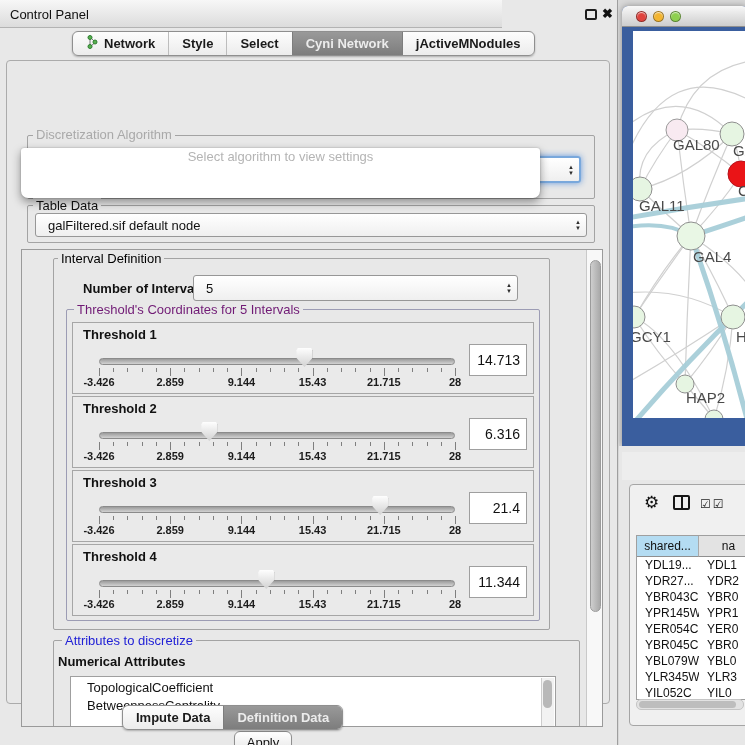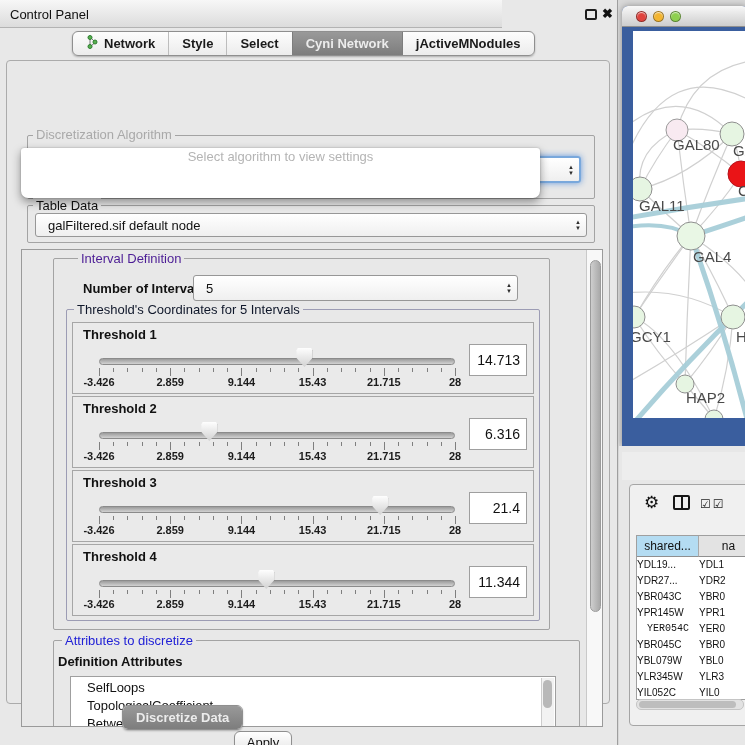--- a/index.html
+++ b/index.html
@@ -38,25 +38,25 @@
   #popup-placeholder{text-align:center;font-size:13px;color:#b4b4b4;height:18px;line-height:18px}
   .popup-option{font-size:13px;height:15px;line-height:15px;padding-left:1px;white-space:nowrap}
   .popup-option.bold{font-weight:bold}
 
   #td-group{left:20px;top:144px;width:568px;height:38px}
   #td-label{left:26px;top:137px}
   #td-combo{left:28px;top:152px;width:552px;height:24px}
 
   #scrollpane{left:14px;top:188px;width:582px;height:478px;border:1px solid #9a9a9a;overflow:hidden;background:#e8e8e8}
   #ivd-group{left:31px;top:8px;width:497px;height:372px}
-  #ivd-label{left:56px;top:1px;color:#4c1d95;background:#e8e8e8}
+  #ivd-label{left:36px;top:1px;color:#000000;background:#e8e8e8}
   #noi-label{position:absolute;left:61px;top:31px;font-weight:bold;font-size:13px}
   #noi-combo{left:171px;top:25px;width:325px;height:26px}
   #thr-group{left:44px;top:59px;width:474px;height:312px;border-color:#9c9cb4}
-  #thr-label{left:52px;top:52px;color:#0f172a;background:#e8e8e8}
+  #thr-label{left:52px;top:52px;color:#701a75;background:#e8e8e8}
 
   .thr-panel{position:absolute;left:50px;width:462px;height:72px;border:1px solid #a6a6a6;background:#eaeaea}
   .thr-title{position:absolute;left:10px;top:4px;font-size:13px;font-weight:bold}
   .thr-track{position:absolute;left:26px;top:35px;width:356px;height:7px;border-radius:4px;background:linear-gradient(#9b9b9b,#d2d2d2);border:1px solid #8b8b8b}
   .thr-thumb{position:absolute;top:25px;width:16px;height:19px;background:linear-gradient(#fefefe,#d2d2d2);clip-path:polygon(8% 0,92% 0,100% 12%,100% 52%,50% 100%,0 52%,0 12%);filter:drop-shadow(0 0 1px #666);z-index:3}
   .thr-ticks{position:absolute;left:26px;top:45px;width:356px;height:9px}
   .tick{position:absolute;top:0;width:1px;background:#7f7f7f}
   .tick.minor{height:4px}
   .tick.major{height:8px}
   .thr-ticklabels{position:absolute;left:26px;top:53px;width:356px;height:14px}
@@ -86,21 +86,21 @@
   #tp-dock{left:619px;top:446px;width:126px;height:299px;background:#e7e7e7}
   #tp-titlebar{left:622px;top:452px;width:123px;height:28px;background:#ededed}
   #tp-win{left:629px;top:484px;width:120px;height:242px;background:#f0f0f0;border:1px solid #a5a5a5;border-radius:4px}
   #tp-gear{position:absolute;left:14px;top:7px;font-size:17px;color:#111}
   #tp-colicon{position:absolute;left:43px;top:10px;width:17px;height:15px;border:2px solid #161616;border-radius:2px}
   #tp-colicon div{position:absolute;left:50%;top:0;width:2px;height:100%;margin-left:-1px;background:#161616}
   #tp-checks{position:absolute;left:70px;top:12px;font-size:12px;letter-spacing:2px;color:#222}
   #tp-table{position:absolute;left:6px;top:50px;width:124px;border:1px solid #9f9f9f;background:#fff}
   .tp-hcell{position:absolute;top:0;height:21px;font-size:12px;text-align:center;line-height:21px;border-right:1px solid #a9a9a9;border-bottom:1px solid #8f8f8f;overflow:hidden}
   .tp-row{position:absolute;left:0;width:100%;height:16px}
-  .tp-cell{position:absolute;top:0;height:16px;font-size:10px;line-height:16px;white-space:nowrap;overflow:hidden}
+  .tp-cell{position:absolute;top:0;height:16px;font-size:12px;line-height:16px;padding-left:8px;white-space:nowrap;overflow:hidden}
   #tp-hscroll{position:absolute;left:6px;top:214px;width:108px;height:11px;border-radius:5px;background:#e2e2e2;border:1px solid #c5c5c5}
   #tp-hthumb{position:absolute;left:2px;top:1px;width:97px;height:7px;border-radius:4px;background:#bdbdbd}
 
   svg text{font-family:"Liberation Sans",sans-serif}
 </style>
 </head>
 <body>
 
 <div class="abs" id="cp">
   <div class="abs" id="cp-titlebar">
@@ -339,42 +339,44 @@
               <span class="ticklabel" style="left: 60%;">15.43</span>
               <span class="ticklabel" style="left: 80%;">21.715</span>
               <span class="ticklabel" style="left: 100%;">28</span>
             </div>
             <div class="thr-value">11.344</div>
           </div>
         </div>
 
       <div class="groupbox" id="attr-group"></div>
       <span class="grouplabel" id="attr-label">Attributes to discretize</span>
-      <span id="attr-sublabel">Definition Attributes</span>
+      <span id="attr-sublabel">Numerical Attributes</span>
       <div id="attr-list">
 
-      <div class="attr-item">SelfLoops</div>
           <div class="attr-item">TopologicalCoefficient</div>
           <div class="attr-item">BetweennessCentrality</div>
           <div id="attr-scroll">
           <div id="attr-thumb"></div>
         </div>
         </div>
 
       <div id="main-vscroll">
         <div id="main-vthumb"></div>
       </div>
     </div>
 
     <div class="abs" id="apply-btn">Apply</div>
   </div>
 
   <div class="tabstrip" id="tabs-bottom">
+      <div class="tab">
+        <span>Impute Data</span>
+      </div>
       <div class="tab active">
-        <span>Discretize Data</span>
+        <span>Definition Data</span>
       </div>
     </div>
 </div>
 
 <div class="abs" id="net-win">
   <div id="net-titlebar">
       <span class="light" style="left: 14px; background: rgb(224, 68, 62);"></span>
       <span class="light" style="left: 31px; background: rgb(243, 181, 48);"></span>
       <span class="light" style="left: 48px; background: rgb(142, 208, 79);"></span>
     </div>
@@ -452,21 +454,21 @@
       </div>
       <div class="tp-row" style="top: 53px;">
         <div class="tp-cell" style="left: 0px; width: 62px;">YBR043C</div>
         <div class="tp-cell" style="left: 62px; width: 60px;">YBR0</div>
       </div>
       <div class="tp-row" style="top: 69px;">
         <div class="tp-cell" style="left: 0px; width: 62px;">YPR145W</div>
         <div class="tp-cell" style="left: 62px; width: 60px;">YPR1</div>
       </div>
       <div class="tp-row" style="top: 85px;">
-        <div class="tp-cell" style="left: 10px; width: 62px; font-family: Liberation Mono, monospace;">YER054C</div>
+        <div class="tp-cell" style="left: 0px; width: 62px;">YER054C</div>
         <div class="tp-cell" style="left: 62px; width: 60px;">YER0</div>
       </div>
       <div class="tp-row" style="top: 101px;">
         <div class="tp-cell" style="left: 0px; width: 62px;">YBR045C</div>
         <div class="tp-cell" style="left: 62px; width: 60px;">YBR0</div>
       </div>
       <div class="tp-row" style="top: 117px;">
         <div class="tp-cell" style="left: 0px; width: 62px;">YBL079W</div>
         <div class="tp-cell" style="left: 62px; width: 60px;">YBL0</div>
       </div>

